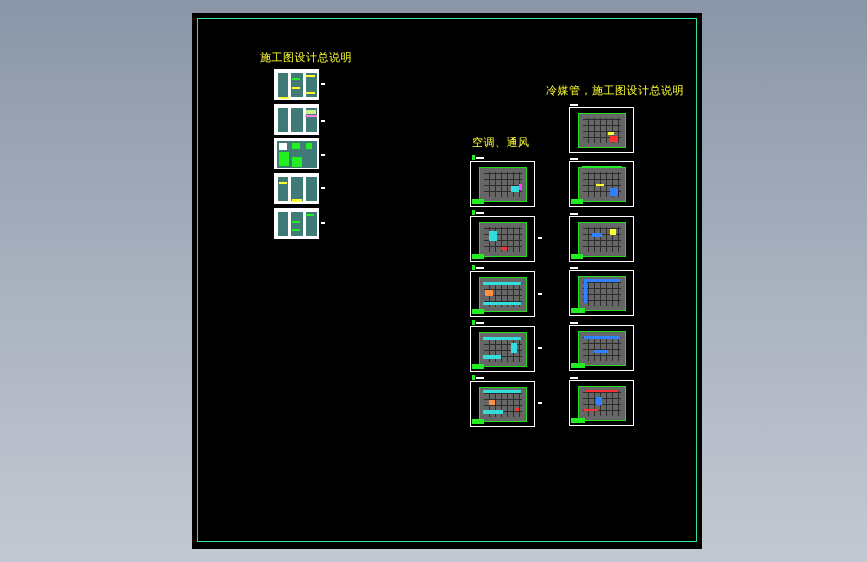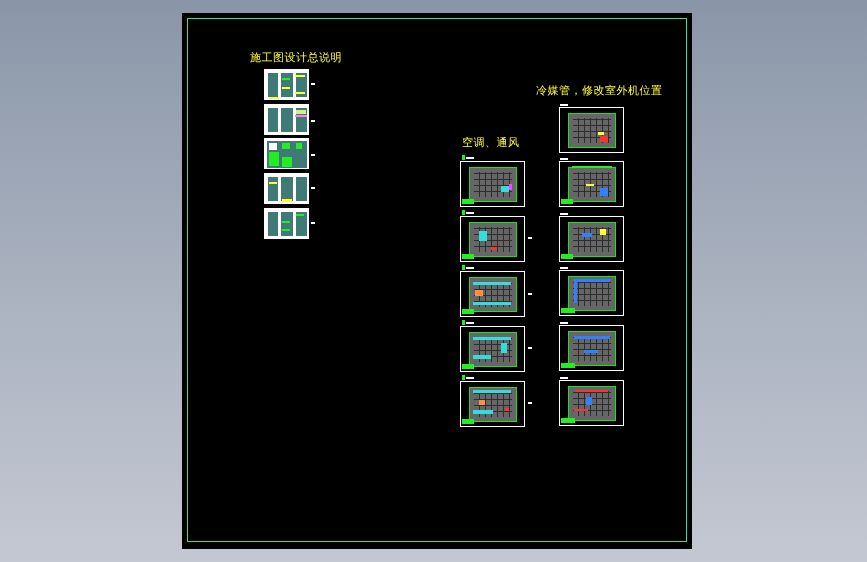--- a/index.html
+++ b/index.html
@@ -2,21 +2,21 @@
 <html><head>
 <meta charset="utf-8">
 <style>
   html, body { margin:0; padding:0; }
   body {
     width:867px; height:562px; overflow:hidden; position:relative;
     background: linear-gradient(to bottom, #8a96a8 0%, #a9b1bf 50%, #c4c8d2 100%);
     font-family: "DejaVu Sans", sans-serif;
   }
   .canvas {
-    position:absolute; left:182px; top:13px; width:510px; height:536px;
+    position:absolute; left:192px; top:13px; width:510px; height:536px;
     background:#000;
   }
   .frame {
     position:absolute; left:5px; top:5px; width:500px; height:524px;
     border:1px solid #2fe0a0; box-sizing:border-box;
   }
   .label {
     position:absolute; color:#ffff30; font-size:11px; white-space:nowrap;
     letter-spacing:0.5px;
   }
@@ -161,21 +161,21 @@
       <div class="plan"></div>
       <div class="legend-bar"></div>
       <div class="acc" style="left:12px;top:8px;width:38px;height:3px;background:#33dddd;"></div>
       <div class="acc" style="left:12px;top:28px;width:20px;height:4px;background:#33dddd;"></div>
       <div class="acc" style="left:18px;top:18px;width:6px;height:5px;background:#ff9040;"></div>
       <div class="acc" style="left:44px;top:26px;width:4px;height:3px;background:#ff3030;"></div>
     </div>
     <div class="side-tick" style="left:346px; top:389px;"></div>
   </div>
 
-  <div class="label" style="left:354px; top:70px;">冷媒管，修改室外机位置</div>
+  <div class="label" style="left:354px; top:70px;">冷媒管，施工图设计总说明</div>
 
   <div>
     <div class="sheet-tag" style="left:378px; top:89px;"><span class="w"></span></div>
     <div class="sheet" style="left:377px; top:94px;">
       <div class="plan"></div>
       <div class="acc" style="left:40px;top:28px;width:8px;height:6px;background:#ff3030;"></div>
       <div class="acc" style="left:38px;top:24px;width:6px;height:3px;background:#ffff30;"></div>
     </div>
 
     <div class="sheet-tag" style="left:378px; top:143px;"><span class="w"></span></div>

